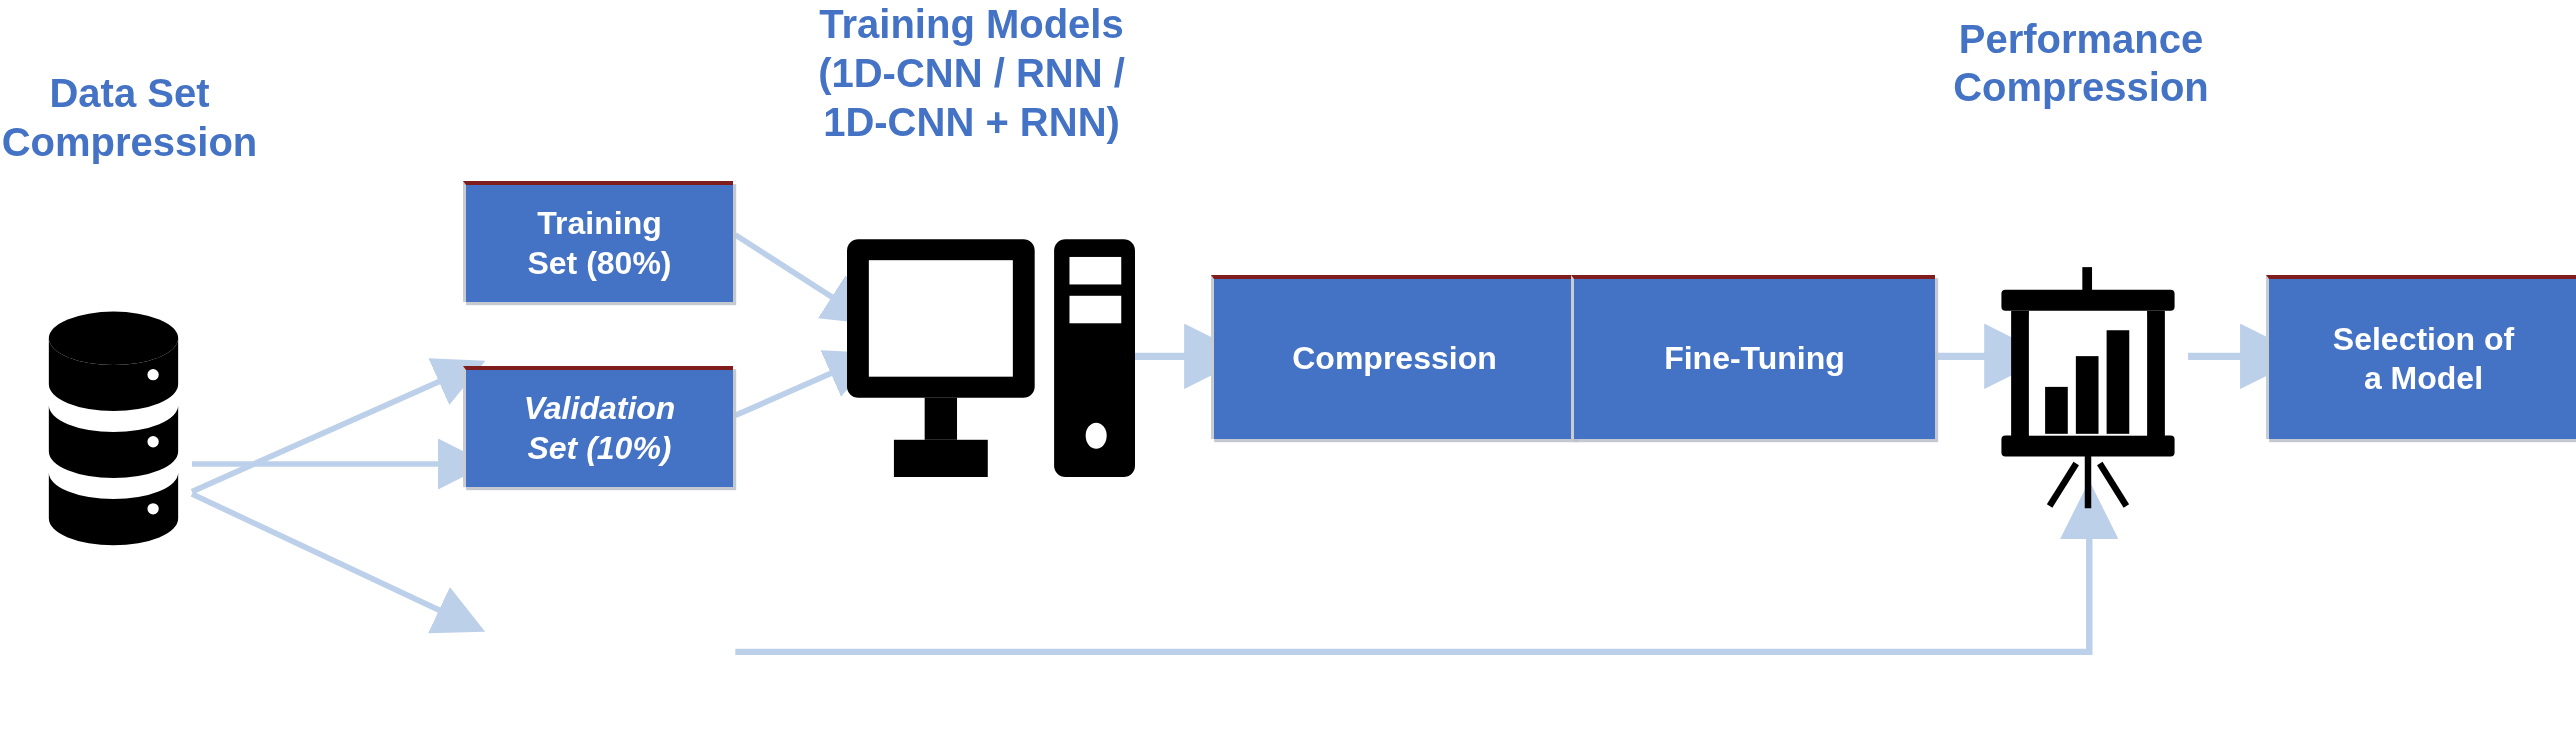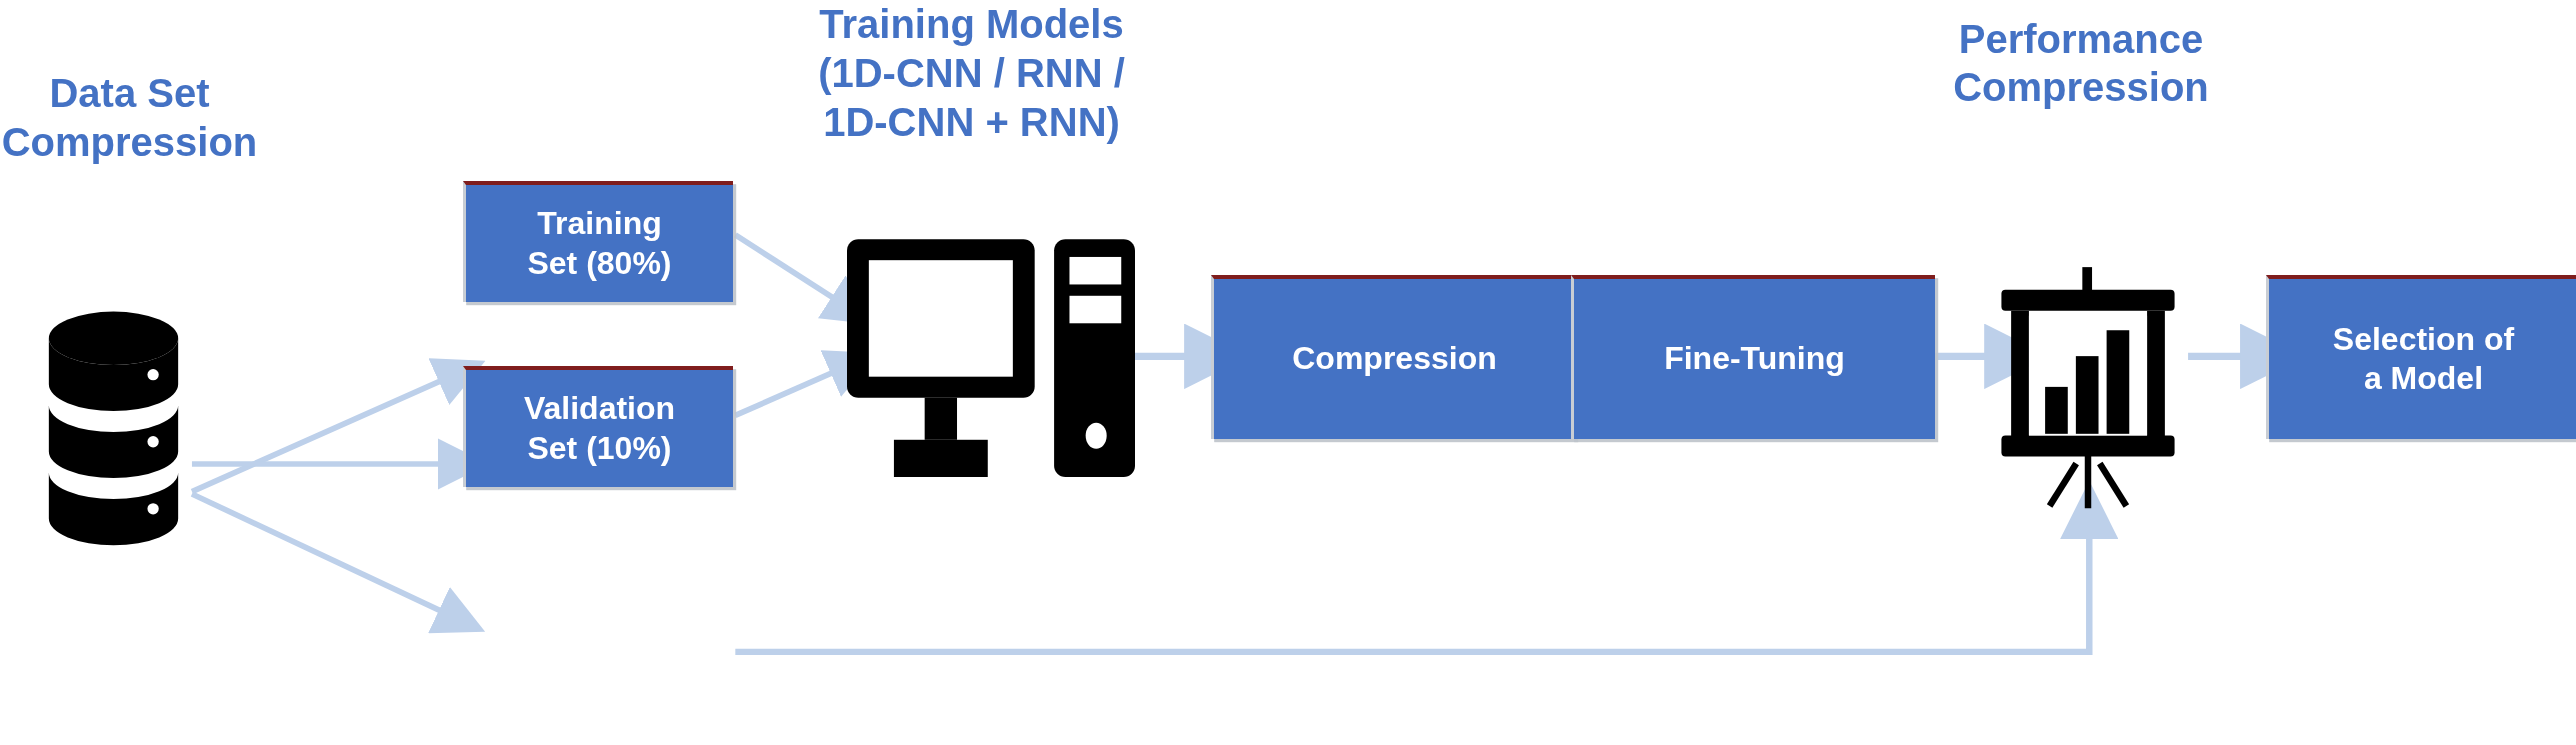--- a/index.html
+++ b/index.html
@@ -100,21 +100,21 @@
         <rect x="127" y="232" width="8" height="66"></rect>
         <rect x="96" y="238" width="8" height="62" transform="rotate(32 100 269)"></rect>
         <rect x="158" y="238" width="8" height="62" transform="rotate(-32 162 269)"></rect>
       </g>
     </svg>
   </div>
 
   <div class="pbox" style="left:463px;top:181px;width:267px;height:117px;">Training
 Set (80%)</div>
 
-  <div class="pbox" style="left:463px;top:366px;width:267px;height:117px;">Validation
+  <div class="pbox" style="left:463px;top:366px;width:267px;height:117px;font-style:italic;">Validation
 Set (10%)</div>
 
 
   <div class="pbox" style="left:1211px;top:275px;width:361px;height:160px;">Compression</div>
 
   <div class="pbox" style="left:1571px;top:275px;width:361px;height:160px;">Fine-Tuning</div>
 
   <div class="pbox" style="left:2266px;top:275px;width:309px;height:160px;">Selection of
 a Model</div>
 

